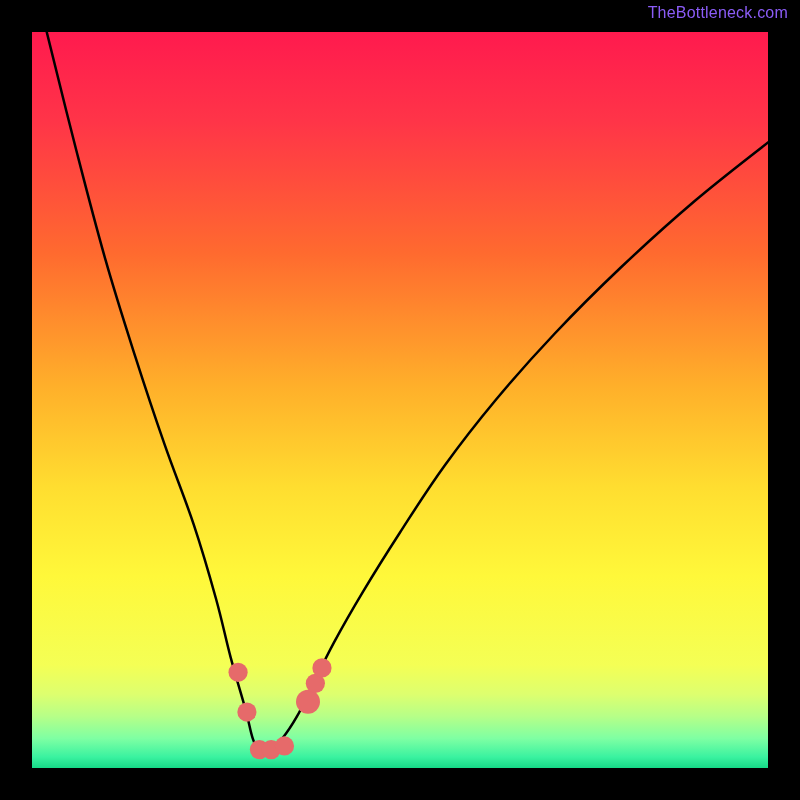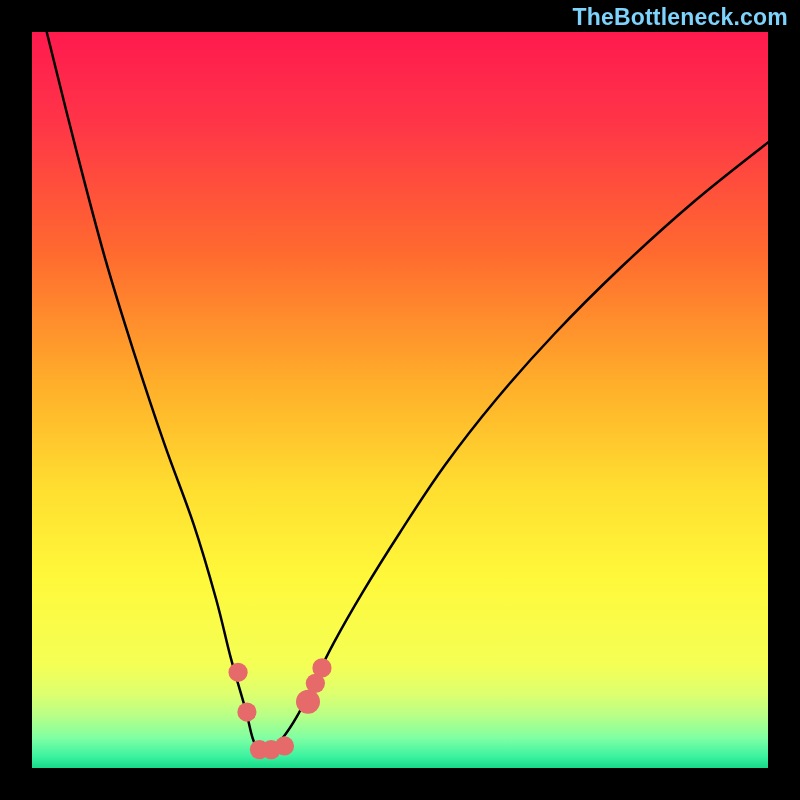--- a/index.html
+++ b/index.html
@@ -23,23 +23,23 @@
     position: absolute;
     left: 0;
     top: 0;
     width: 736px;
     height: 736px;
   }
   .watermark {
     position: absolute;
     top: 4px;
     right: 12px;
-    color: #7dd3fc;
-    font-size: 23px;
-    font-weight: 700;
+    color: #8b5cf6;
+    font-size: 16px;
+    font-weight: 400;
     letter-spacing: 0.2px;
     -webkit-font-smoothing: antialiased;
   }
 </style>
 </head>
 <body>
 
 <div class="frame">
   <svg class="plot" viewBox="0 0 736 736" preserveAspectRatio="none">
     <defs>

